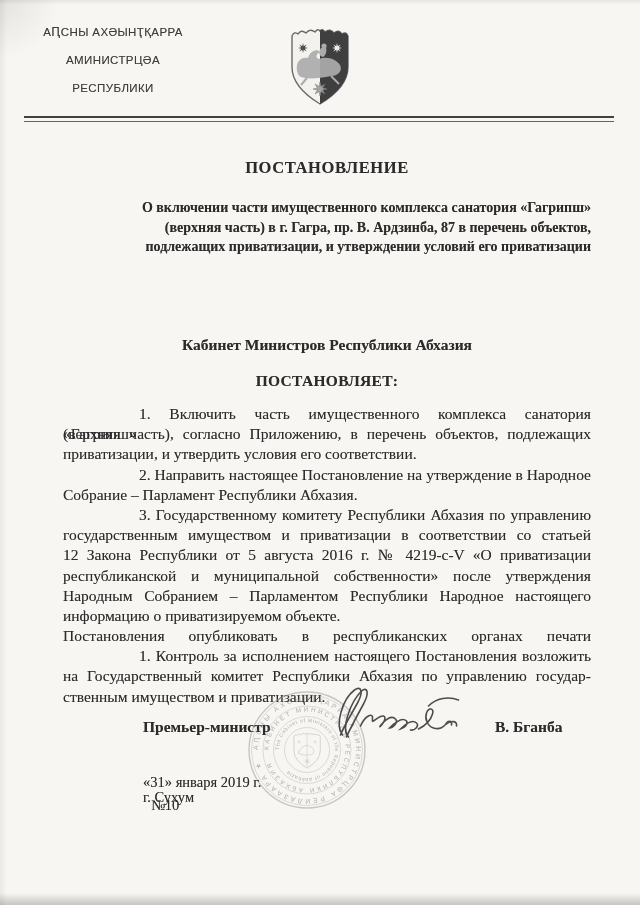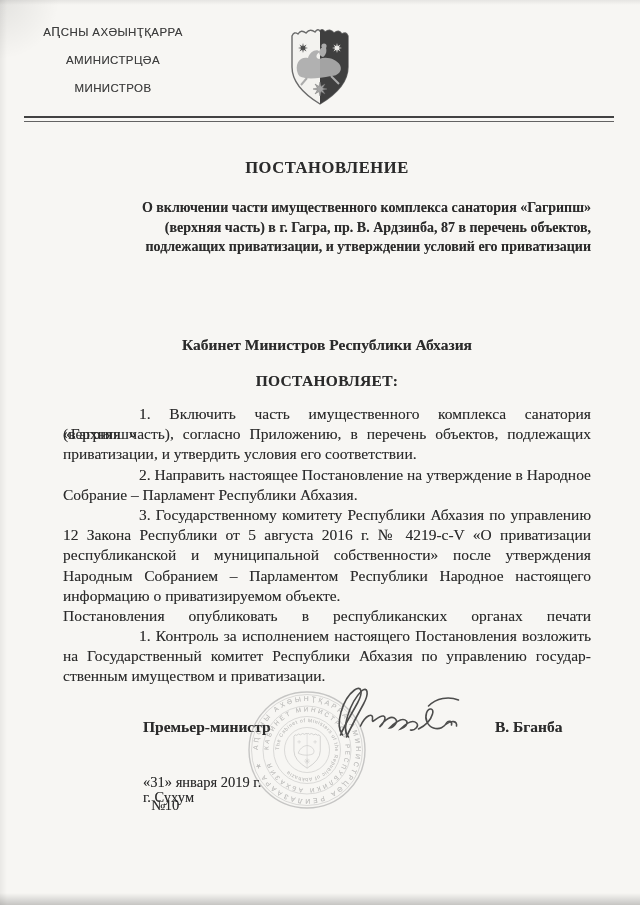--- a/index.html
+++ b/index.html
@@ -57,21 +57,21 @@
           background:radial-gradient(circle at 0 0,rgba(0,0,0,.08),rgba(0,0,0,0) 70%);}
 </style>
 </head>
 <body>
 
 <div class="page">
 
   <div class="hdr hdr-left">
     <div>АԤСНЫ АХӘЫНҬҚАРРА</div>
     <div>АМИНИСТРЦӘА</div>
-    <div>МИНИСТРОВ</div>
+    <div>РЕСПУБЛИКИ</div>
   </div>
 
   <svg class="emblem" width="66" height="80" viewBox="0 0 66 80">
     <path d="M5,9 Q7,4 11,7 Q14,2 19,6 Q23,1 28,5 Q31,1 33,4 Q35,1 38,5 Q43,1 47,6 Q52,2 55,7 Q59,4 61,9
              L61,40 Q61,60 33,77 Q5,60 5,40 Z" fill="#f3f2ef" stroke="#6a6a6a" stroke-width="1.4"></path>
     <path d="M33,4 Q35,1 38,5 Q43,1 47,6 Q52,2 55,7 Q59,4 61,9 L61,40 Q61,60 33,77 Z" fill="#3f3f3f"></path>
 
     <path d="M11,47 C7,37 13,29 21,31 C23,24 30,21 33,25 C29,27 28,31 32,32 C40,29 49,32 53,38
              C56,44 51,49 44,49 C35,51 24,52 18,51 C13,50 12,49 11,47 Z" fill="#ababab" opacity=".92"></path>
     <circle cx="37" cy="19" r="2.6" fill="#ababab"></circle>
@@ -100,20 +100,21 @@
   <div class="center-h org">Кабинет Министров Республики Абхазия</div>
   <div class="center-h resolves">ПОСТАНОВЛЯЕТ:</div>
 
   <div class="bodyblk items">
     <div class="ln j ind">1. Включить часть имущественного комплекса санатория «Гагрипш»</div>
     <div class="ln j">(верхняя часть), согласно Приложению, в перечень объектов, подлежащих</div>
     <div class="ln">приватизации, и утвердить условия его соответствии.</div>
     <div class="ln j ind">2. Направить настоящее Постановление на утверждение в Народное</div>
     <div class="ln">Собрание – Парламент Республики Абхазия.</div>
     <div class="ln j ind">3. Государственному комитету Республики Абхазия по управлению</div>
+    <div class="ln j">государственным имуществом и приватизации в соответствии со статьей</div>
     <div class="ln j">12 Закона Республики от 5 августа 2016 г. № 4219-с-V «О приватизации</div>
     <div class="ln j">республиканской и муниципальной собственности» после утверждения</div>
     <div class="ln j">Народным Собранием – Парламентом Республики Народное настоящего</div>
     <div class="ln">информацию о приватизируемом объекте.</div>
     <div class="ln j">Постановления опубликовать в республиканских органах печати</div>
     <div class="ln j ind">1. Контроль за исполнением настоящего Постановления возложить</div>
     <div class="ln j">на Государственный комитет Республики Абхазия по управлению государ-</div>
     <div class="ln">ственным имуществом и приватизации.</div>
   </div>
 

